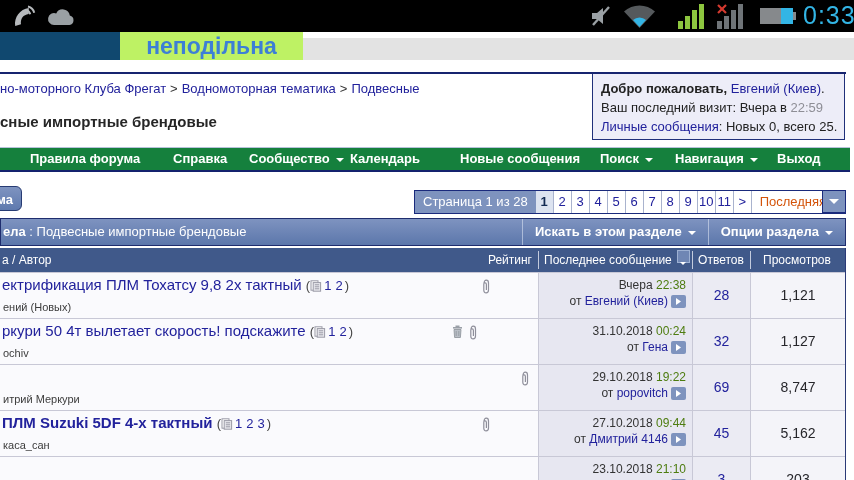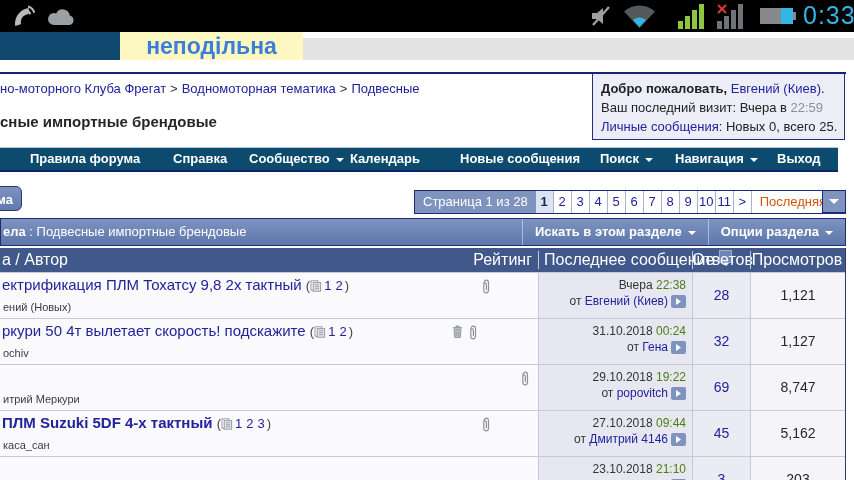--- a/index.html
+++ b/index.html
@@ -5,38 +5,38 @@
   html,body{margin:0;padding:0;}
   body{width:854px;height:480px;position:relative;overflow:hidden;background:#fff;
        font-family:"Liberation Sans", sans-serif;}
   a{cursor:pointer;}
   
   .statusbar{position:absolute;left:0;top:0;width:854px;height:32px;background:#000;}
   .sb-icon{position:absolute;top:3px;}
   .sb-time{position:absolute;left:803px;top:1px;color:#33b5e5;font-size:25px;letter-spacing:1px;}
   
   .ban-navy{position:absolute;left:0;top:32px;width:120px;height:28px;background:#10486f;}
-  .ban-yellow{position:absolute;left:120px;top:32px;width:183px;height:28px;background:#fef9c3;
+  .ban-yellow{position:absolute;left:120px;top:32px;width:183px;height:28px;background:#bef264;
       display:flex;align-items:center;justify-content:center;}
   .ban-yellow span{color:#3d7fd6;font-weight:bold;font-size:23px;line-height:22px;}
   .ban-gray{position:absolute;left:303px;top:38px;width:551px;height:22px;background:#e3e3e3;}
   
   .topline{position:absolute;left:0;top:72px;width:846px;height:2px;background:#16246f;}
   .breadcrumb{position:absolute;left:0;top:81px;font-size:13px;color:#333;white-space:nowrap;}
   .breadcrumb a{color:#22229c;}
   .bc-sep{color:#333;padding:0 4px;}
   .page-title{position:absolute;left:0;top:113px;font-size:15px;font-weight:bold;color:#262626;margin:0;}
   .welcome{position:absolute;left:592px;top:74px;width:253px;height:66px;background:#ededf8;
       border:1px solid #20307a;border-top:none;box-sizing:border-box;
       font-size:13px;line-height:19px;color:#222;padding:5px 6px 0 8px;white-space:nowrap;}
   .welcome a{color:#22229c;}
   .w-gray{color:#8e8e96;}
   
-  .navbar{position:absolute;left:0;top:147px;width:838px;height:22px;background:#0c4a6e;
-      border-top:1px solid #b7c2da;border-bottom:2px solid #14226e;box-sizing:content-box;}
+  .navbar{position:absolute;left:0;top:147px;width:838px;height:22px;background:#15803d;
+      border-top:1px solid #b7c2da;border-bottom:2px solid #14226e;box-sizing:content-box;padding-left:12px;}
   .nav-item{position:absolute;top:0;height:22px;line-height:22px;color:#fff;font-weight:bold;
       font-size:13px;white-space:nowrap;text-decoration:none;}
   .caret{display:inline-block;width:0;height:0;border:4px solid transparent;border-top-color:#fff;
       margin-left:6px;position:relative;top:3px;}
   
   .newthread{position:absolute;left:-62px;top:186px;width:84px;height:25px;border-radius:6px;
       background:linear-gradient(#7e93c0,#5f7aae);border:1px solid #273b73;color:#fff;
       font-weight:bold;font-size:13px;line-height:25px;text-align:right;padding-right:8px;box-sizing:border-box;}
   
   .pagination{position:absolute;left:414px;top:190px;height:22px;display:flex;
@@ -54,21 +54,21 @@
   .sectionbar{position:absolute;left:0;top:218px;width:846px;height:28px;box-sizing:border-box;
       background:linear-gradient(#7e93c0,#5c77ab);border:1px solid #1f2d6e;color:#fff;}
   .sec-title{position:absolute;left:2px;top:0;line-height:26px;font-size:13px;white-space:nowrap;}
   .sec-title b{font-weight:bold;}
   .sec-menu{position:absolute;right:0;top:0;height:26px;display:flex;}
   .sec-item{line-height:26px;padding:0 12px;font-size:13px;font-weight:bold;color:#fff;
       border-left:1px solid rgba(226,233,246,.55);text-decoration:none;white-space:nowrap;}
   
   .ttable{position:absolute;left:0;top:248px;width:846px;height:232px;overflow:hidden;
       border-right:1px solid #2b3a77;box-sizing:border-box;background:#fafafd;}
-  .thead{position:absolute;left:0;top:0;width:845px;height:24px;background:#40598a;color:#fff;font-size:16px;}
+  .thead{position:absolute;left:0;top:0;width:845px;height:24px;background:#40598a;color:#fff;font-size:12px;}
   .thead a{color:#fff;}
   .th-abs{position:absolute;top:0;line-height:24px;white-space:nowrap;}
   .th-sep{position:absolute;top:3px;bottom:3px;width:1px;background:#c3cbdd;}
   .sort-btn{display:inline-block;width:13px;height:13px;background:#6f86b4;border:1px solid #9db0d2;
       margin-left:5px;vertical-align:-3px;text-align:center;box-sizing:border-box;}
   .sort-btn .caret{border-width:3.5px;border-top-color:#fff;margin:0;top:1px;}
   .trow{position:absolute;left:0;width:845px;height:46px;background:#fafafd;border-top:1px solid #c8c8d6;box-sizing:border-box;}
   .cell{position:absolute;top:0;height:46px;box-sizing:border-box;border-left:1px solid #c8c8d6;}
   .c-last{left:538px;width:154px;background:#e7e7f1;text-align:right;padding-right:6px;font-size:12px;}
   .c-replies{left:692px;width:58px;background:#ebebf3;text-align:center;}

